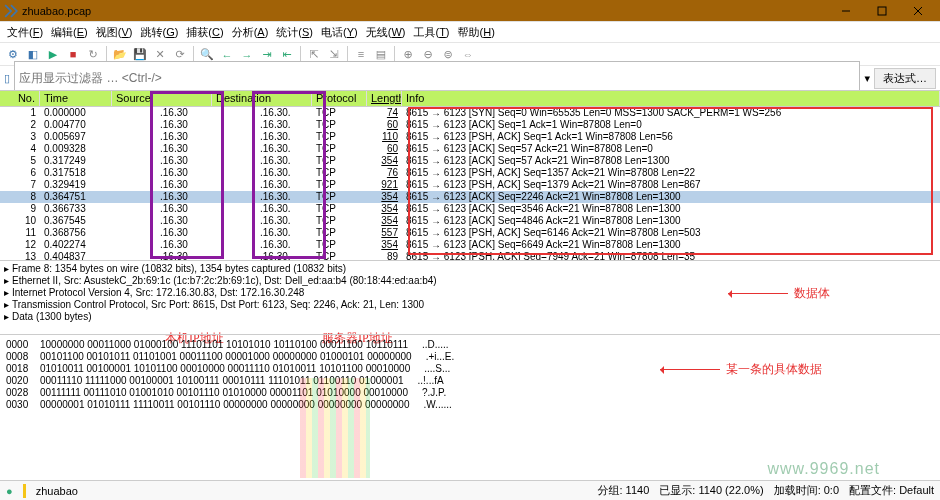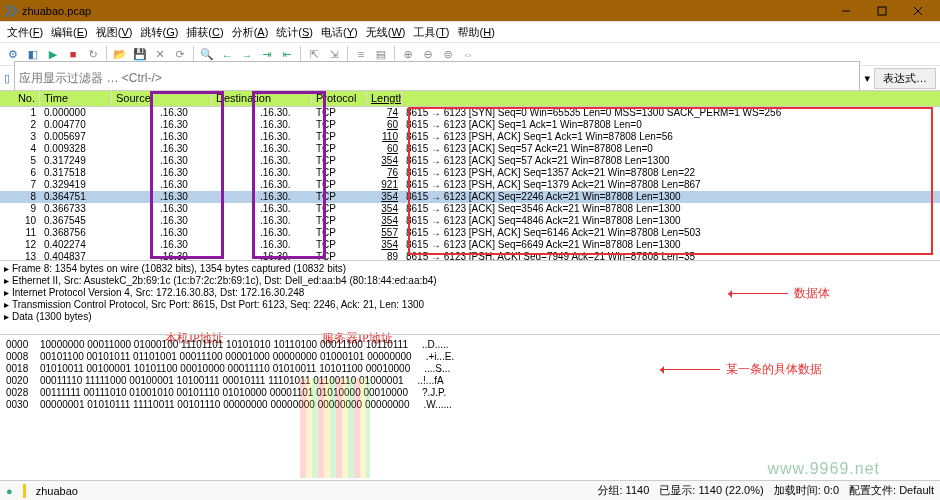--- a/index.html
+++ b/index.html
@@ -132,20 +132,21 @@
 </div>
 
 <div class="packet-list">
   <div class="plist-header">
     <div class="ph c-no">No.</div>
     <div class="ph c-time">Time</div>
     <div class="ph c-src">Source</div>
     <div class="ph c-dst">Destination</div>
     <div class="ph c-proto">Protocol</div>
     <div class="ph c-len">Length</div>
+    <div class="ph c-info">Info</div>
   </div>
   <div class="plist-body" id="plist-body">
       <div class="prow">
         <span class="pc c-no">1</span>
         <span class="pc c-time">0.000000</span>
         <span class="pc c-src" style="position:relative;"><span style="position:relative;margin-left:44px;">.16.30</span></span>
         <span class="pc c-dst" style="position:relative;"><span style="position:relative;margin-left:44px;">.16.30.</span></span>
         <span class="pc c-proto">TCP</span>
         <span class="pc c-len">74</span>
         <span class="pc c-info">8615 → 6123 [SYN] Seq=0 Win=65535 Len=0 MSS=1300 SACK_PERM=1 WS=256</span>

